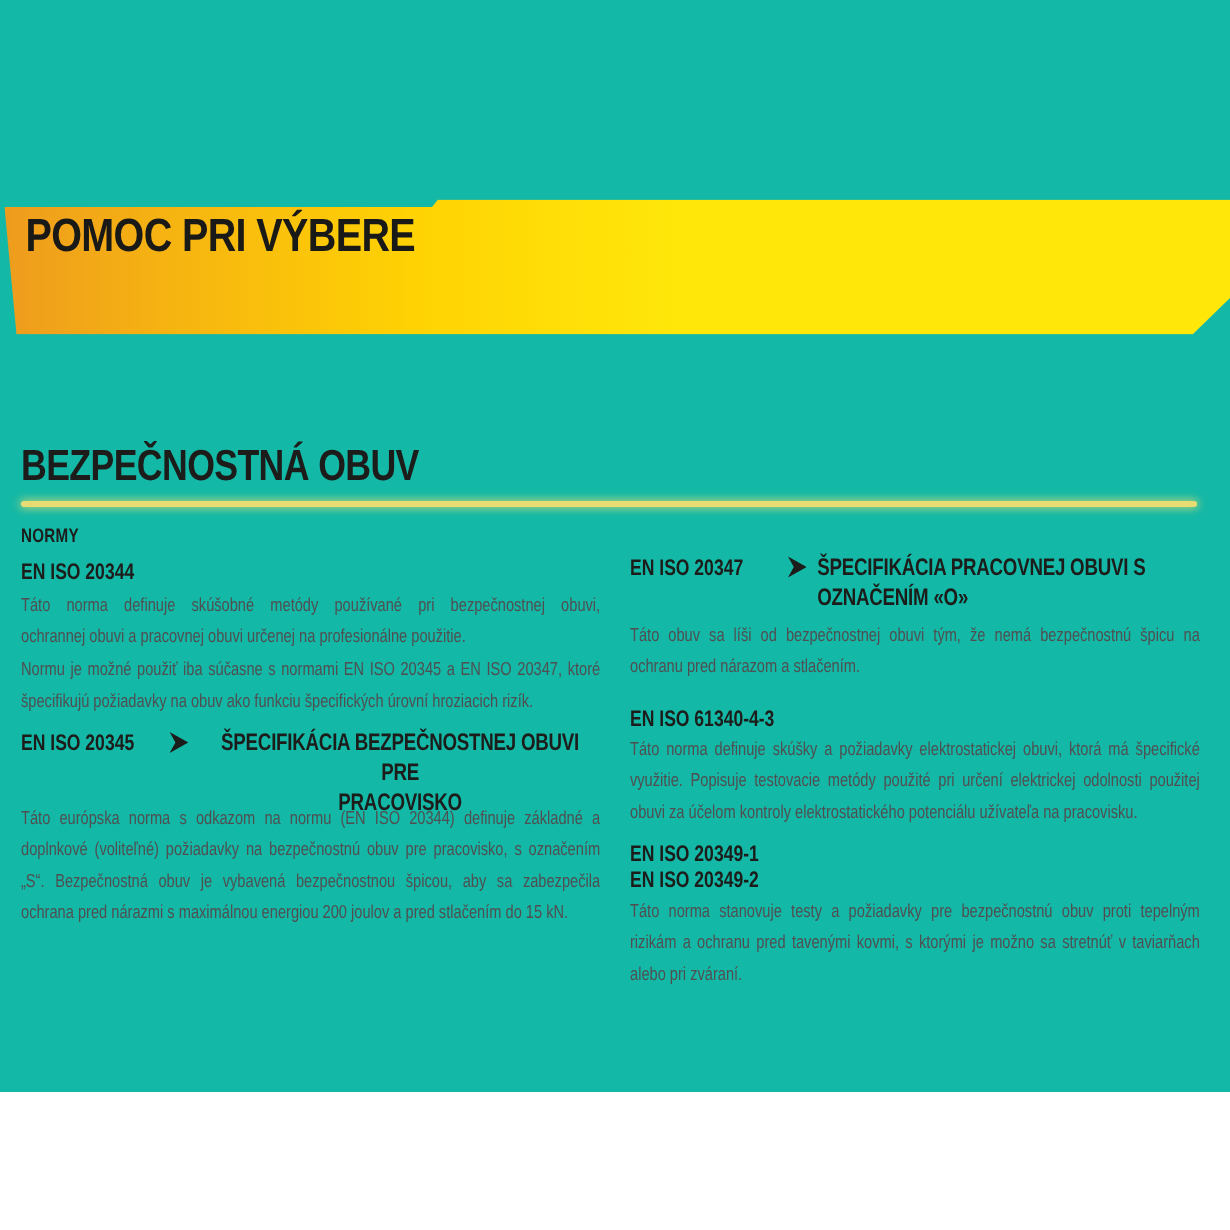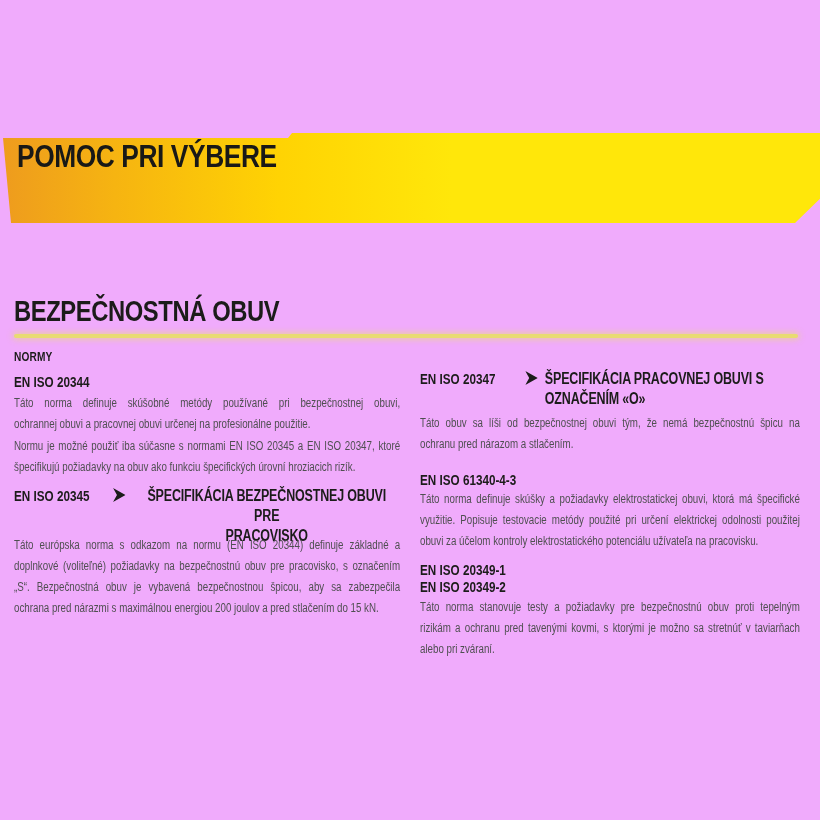--- a/index.html
+++ b/index.html
@@ -1,18 +1,18 @@
 <!DOCTYPE html>
 <html><head>
 <meta charset="utf-8">
 <style>
   * { margin: 0; padding: 0; box-sizing: border-box; }
   html, body { width: 820px; height: 820px; background: #ffffff; overflow: hidden;
     font-family: "Liberation Sans", sans-serif; }
-  .page { position: relative; width: 820px; height: 820px; background: #f0abfc; }
+  .page { position: relative; width: 820px; height: 728px; background: #14b8a6; }
 
   
   .banner {
     position: absolute; left: 0; top: 133px; width: 820px; height: 90px;
     background: linear-gradient(90deg, #ee9b1e 0%, #f6b411 14%, #ffd303 34%, #ffe70a 55%, #ffe70a 100%);
     clip-path: polygon(3px 5px, 288px 5px, 292px 0, 100% 0, 100% 73%, calc(100% - 25px) 100%, 11px 100%);
   }
   .banner-title {
     position: absolute; left: 17px; top: 6px;
     font-size: 31px; font-weight: 800; color: #191917;

